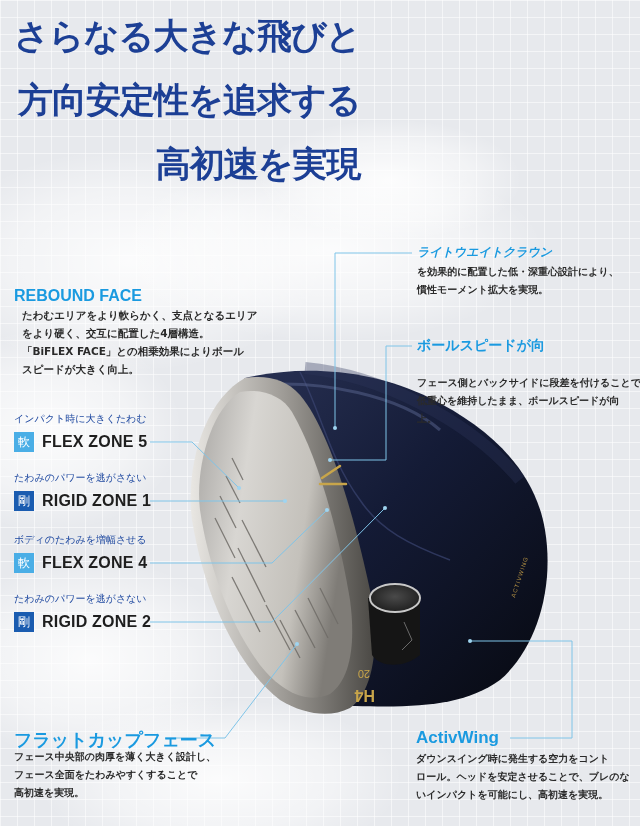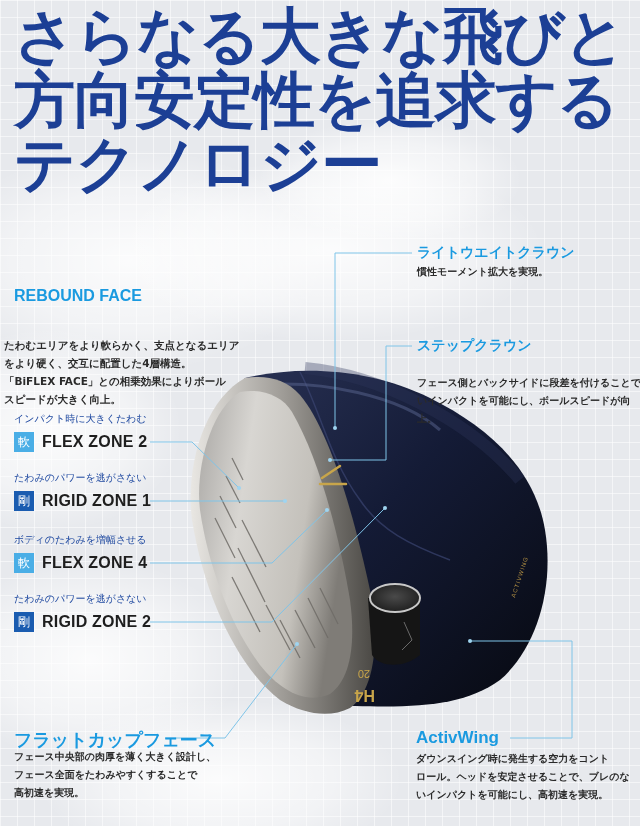--- a/index.html
+++ b/index.html
@@ -13,23 +13,24 @@
         linear-gradient(90deg, rgba(255,255,255,0.55) 1px, transparent 1px);
       background-size: 17px 17px;
     }
     .clouds { position: absolute; inset: 0; pointer-events: none; }
     .cloud { position: absolute; border-radius: 50%; background: radial-gradient(ellipse at center, rgba(255,255,255,0.85) 0%, rgba(255,255,255,0.45) 45%, rgba(255,255,255,0) 72%); }
 
     .headline {
       position: absolute; left: 14px; top: 4px;
       color: #1c3f95;
       font-weight: bold;
-      font-size: 61px;
+      font-size: 35px;
       line-height: 64px;
       letter-spacing: -1px;
+      text-align: right;
     }
     .headline div { white-space: nowrap; }
 
     .sec-title {
       position: absolute;
       color: #1a9ae0;
       font-weight: bold;
       white-space: nowrap;
     }
     .sec-body {
@@ -77,21 +78,21 @@
   <div class="cloud" style="left:120px; top:160px; width:420px; height:180px;"></div>
   <div class="cloud" style="left:-80px; top:330px; width:260px; height:200px;"></div>
   <div class="cloud" style="left:-60px; top:560px; width:300px; height:200px;"></div>
   <div class="cloud" style="left:40px; top:700px; width:360px; height:160px;"></div>
   <div class="cloud" style="left:260px; top:120px; width:260px; height:120px;"></div>
 </div>
 
 <div class="headline">
   <div>さらなる大きな飛びと</div>
   <div>方向安定性を追求する</div>
-  <div>テクノロジー</div>
+  <div>高初速を実現</div>
 </div>
 
 <svg class="art" width="640" height="826" viewBox="0 0 640 826">
   <defs>
     <linearGradient id="crownGrad" x1="0" y1="0" x2="1" y2="1">
       <stop offset="0" stop-color="#2a3356"></stop>
       <stop offset="0.45" stop-color="#141b36"></stop>
       <stop offset="1" stop-color="#070910"></stop>
     </linearGradient>
     <linearGradient id="faceGrad" x1="0" y1="0" x2="1" y2="0.3">
@@ -171,32 +172,32 @@
     <circle cx="239" cy="488" r="2"></circle>
     <circle cx="285" cy="501" r="2"></circle>
     <circle cx="327" cy="510" r="2"></circle>
     <circle cx="385" cy="508" r="2"></circle>
     <circle cx="297" cy="644" r="2"></circle>
     <circle cx="470" cy="641" r="2"></circle>
   </g>
 </svg>
 
 <div class="sec-title" style="left:14px; top:287px; font-family:'Liberation Sans', sans-serif; font-size:16px;">REBOUND FACE</div>
-<div class="sec-body" style="left:4px; top:306px;margin-top:30px;">
+<div class="sec-body" style="left:22px; top:306px;">
   <div>たわむエリアをより軟らかく、支点となるエリア</div>
   <div>をより硬く、交互に配置した4層構造。</div>
   <div>「BiFLEX FACE」との相乗効果によりボール</div>
   <div>スピードが大きく向上。</div>
 </div>
 
 <div class="zone" style="top:412px;">
   <div class="zone-caption">インパクト時に大きくたわむ</div>
   <div class="zone-row">
     <span class="zone-badge" style="background:#4aaee6;">軟</span>
-    <span class="zone-label">FLEX ZONE 2</span>
+    <span class="zone-label">FLEX ZONE 5</span>
   </div>
 </div>
 <div class="zone" style="top:471px;">
   <div class="zone-caption">たわみのパワーを逃がさない</div>
   <div class="zone-row">
     <span class="zone-badge" style="background:#1a5cb0;">剛</span>
     <span class="zone-label">RIGID ZONE 1</span>
   </div>
 </div>
 <div class="zone" style="top:533px;">
@@ -207,29 +208,30 @@
   </div>
 </div>
 <div class="zone" style="top:592px;">
   <div class="zone-caption">たわみのパワーを逃がさない</div>
   <div class="zone-row">
     <span class="zone-badge" style="background:#1a5cb0;">剛</span>
     <span class="zone-label">RIGID ZONE 2</span>
   </div>
 </div>
 
-<div class="sec-title" style="left:417px; top:244px; font-size:14px;">ライトウエイトクラウン</div>
+<div class="sec-title" style="left:417px; top:244px; font-size:12px;font-style:italic;">ライトウエイトクラウン</div>
 <div class="sec-body" style="left:417px; top:263px; font-size:10px;">
+  <div>を効果的に配置した低・深重心設計により、</div>
   <div>慣性モーメント拡大を実現。</div>
 </div>
 
-<div class="sec-title" style="left:417px; top:337px; font-size:14px;">ステップクラウン</div>
+<div class="sec-title" style="left:417px; top:337px; font-size:14px;">ボールスピードが向</div>
 <div class="sec-body" style="left:417px; top:374px; font-size:10px;">
   <div>フェース側とバックサイドに段差を付けることで</div>
-  <div>いインパクトを可能にし、ボールスピードが向</div>
+  <div>低重心を維持したまま、ボールスピードが向</div>
   <div>上。</div>
 </div>
 
 <div class="sec-title" style="left:14px; top:728px; font-size:18px;">フラットカップフェース</div>
 <div class="sec-body" style="left:14px; top:748px; font-size:10px;">
   <div>フェース中央部の肉厚を薄く大きく設計し、</div>
   <div>フェース全面をたわみやすくすることで</div>
   <div>高初速を実現。</div>
 </div>
 

